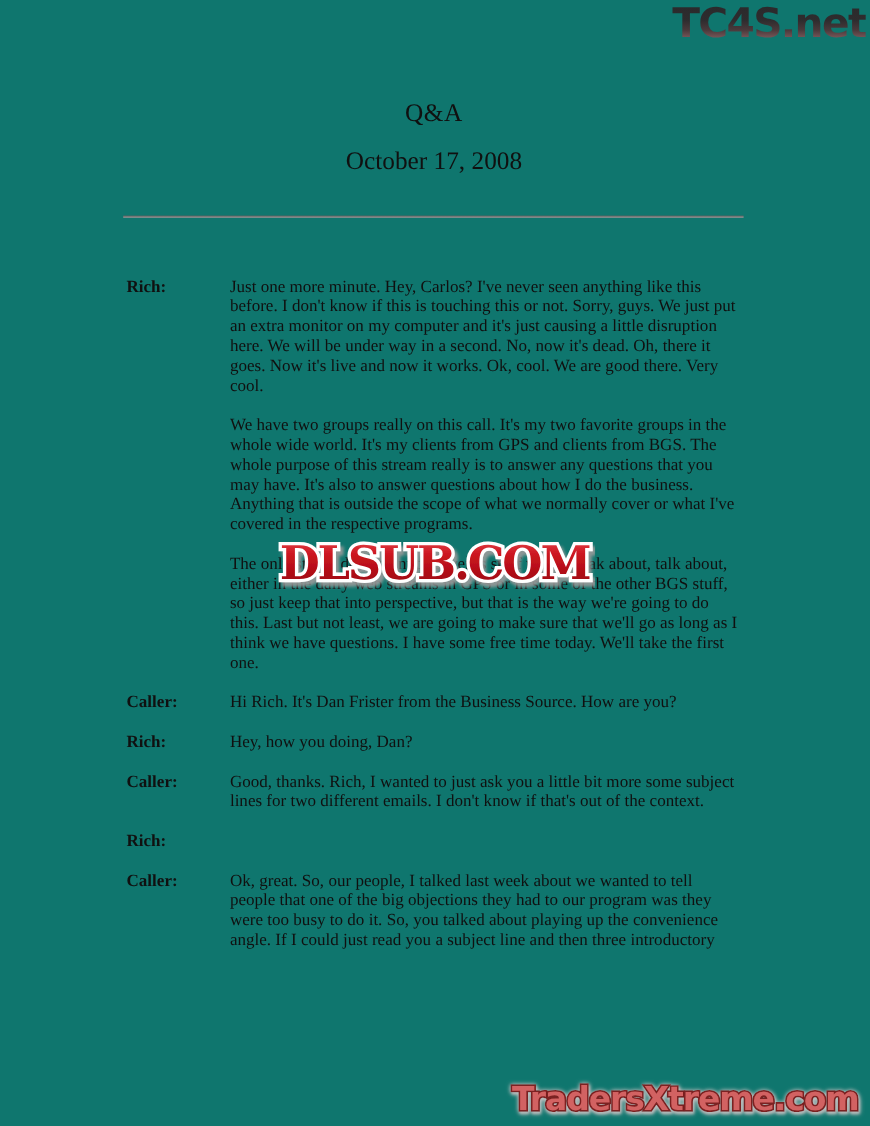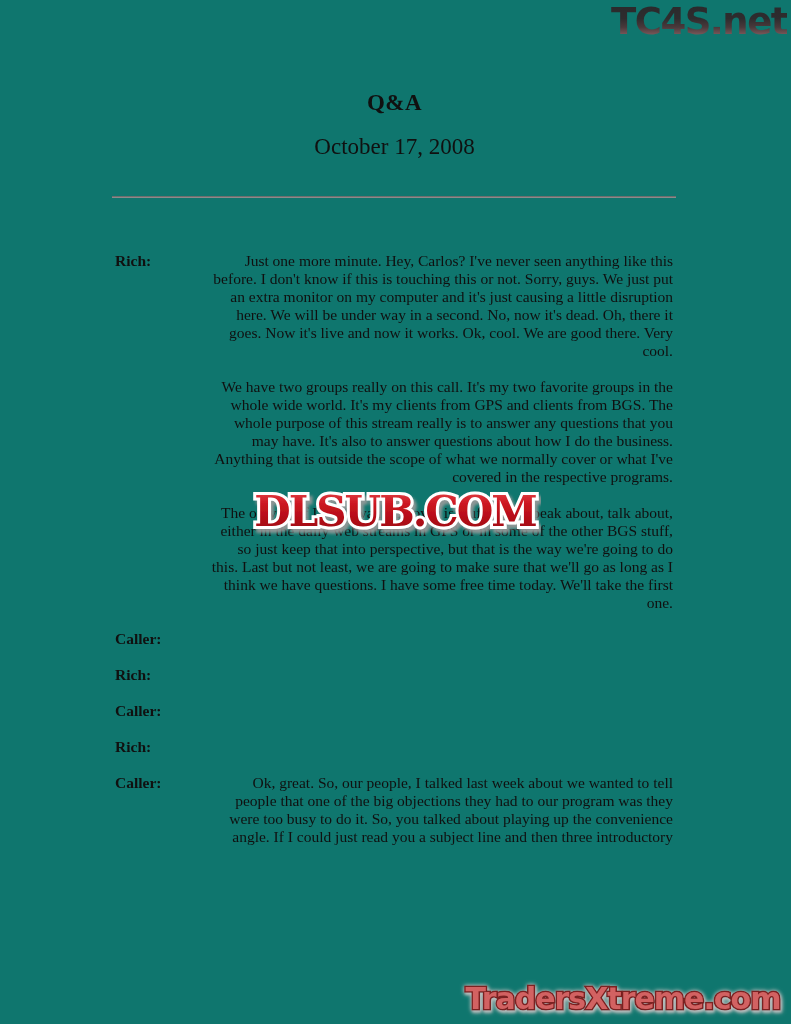--- a/index.html
+++ b/index.html
@@ -7,31 +7,31 @@
         font-family:"Liberation Serif",serif;color:#101010;}
 
   
   .logo-top{position:absolute;top:0px;right:4px;
     font-family:"DejaVu Sans",sans-serif;font-weight:bold;font-size:37px;letter-spacing:-1.5px;
     background:linear-gradient(to bottom,#29292b 0%,#2e2c2e 42%,#4a393b 62%,#7c5a5c 80%,#a98688 92%,#d8c0c0 100%);
     -webkit-background-clip:text;background-clip:text;color:transparent;line-height:44px;}
 
   
   .header{position:absolute;left:113px;top:90px;width:563px;text-align:center;}
-  .title{font-size:23px;font-weight:bold;letter-spacing:0.5px;}
+  .title{font-size:23px;font-weight:normal;letter-spacing:0.5px;}
   .date{margin-top:18px;font-size:23px;}
 
   .rule{position:absolute;left:112px;top:196px;width:564px;height:2px;
         background:linear-gradient(to bottom,#5f5f5f,#9a9a9a);}
 
   
   .transcript{position:absolute;left:115px;top:252px;width:558px;font-size:15.5px;line-height:18px;}
   .row{display:flex;margin-bottom:18px;}
   .speaker{width:94px;flex:0 0 94px;font-weight:bold;}
-  .speech{width:464px;text-align:right;}
+  .speech{width:464px;}
 
   
   .watermark{position:absolute;left:249px;top:486px;width:292px;height:58px;}
 
   
   .logo-bottom{position:absolute;right:0px;top:976px;width:336px;height:48px;}
 </style>
 </head>
 <body>
 
@@ -58,28 +58,31 @@
       <div class="speech">We have two groups really on this call. It's my two favorite groups in the whole wide world. It's my clients from GPS and clients from BGS. The whole purpose of this stream really is to answer any questions that you may have. It's also to answer questions about how I do the business. Anything that is outside the scope of what we normally cover or what I've covered in the respective programs.</div>
     </div>
 
     <div class="row">
       <div class="speaker"></div>
       <div class="speech">The only stuff I don't want to cover is stuff that I speak about, talk about, either in the daily web streams in GPS or in some of the other BGS stuff, so just keep that into perspective, but that is the way we're going to do this. Last but not least, we are going to make sure that we'll go as long as I think we have questions. I have some free time today. We'll take the first one.</div>
     </div>
 
     <div class="row">
       <div class="speaker">Caller:</div>
+      <div class="speech">Hi Rich. It's Dan Frister from the Business Source. How are you?</div>
     </div>
 
     <div class="row">
       <div class="speaker">Rich:</div>
+      <div class="speech">Hey, how you doing, Dan?</div>
     </div>
 
     <div class="row">
       <div class="speaker">Caller:</div>
+      <div class="speech">Good, thanks. Rich, I wanted to just ask you a little bit more some subject lines for two different emails. I don't know if that's out of the context.</div>
     </div>
 
     <div class="row">
       <div class="speaker">Rich:</div>
     </div>
 
     <div class="row">
       <div class="speaker">Caller:</div>
       <div class="speech">Ok, great. So, our people, I talked last week about we wanted to tell people that one of the big objections they had to our program was they were too busy to do it. So, you talked about playing up the convenience angle. If I could just read you a subject line and then three introductory</div>
     </div>

